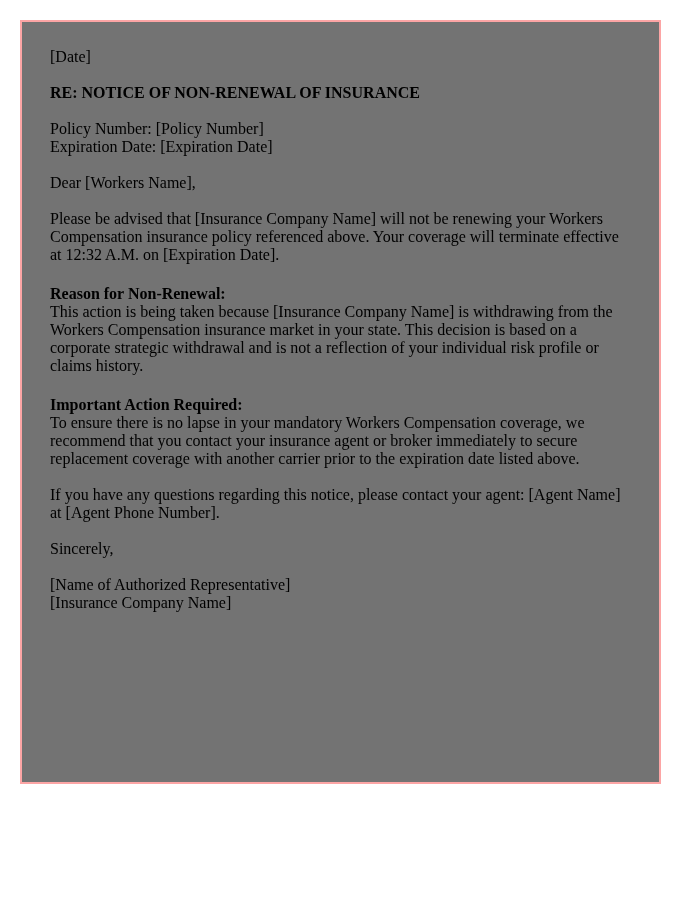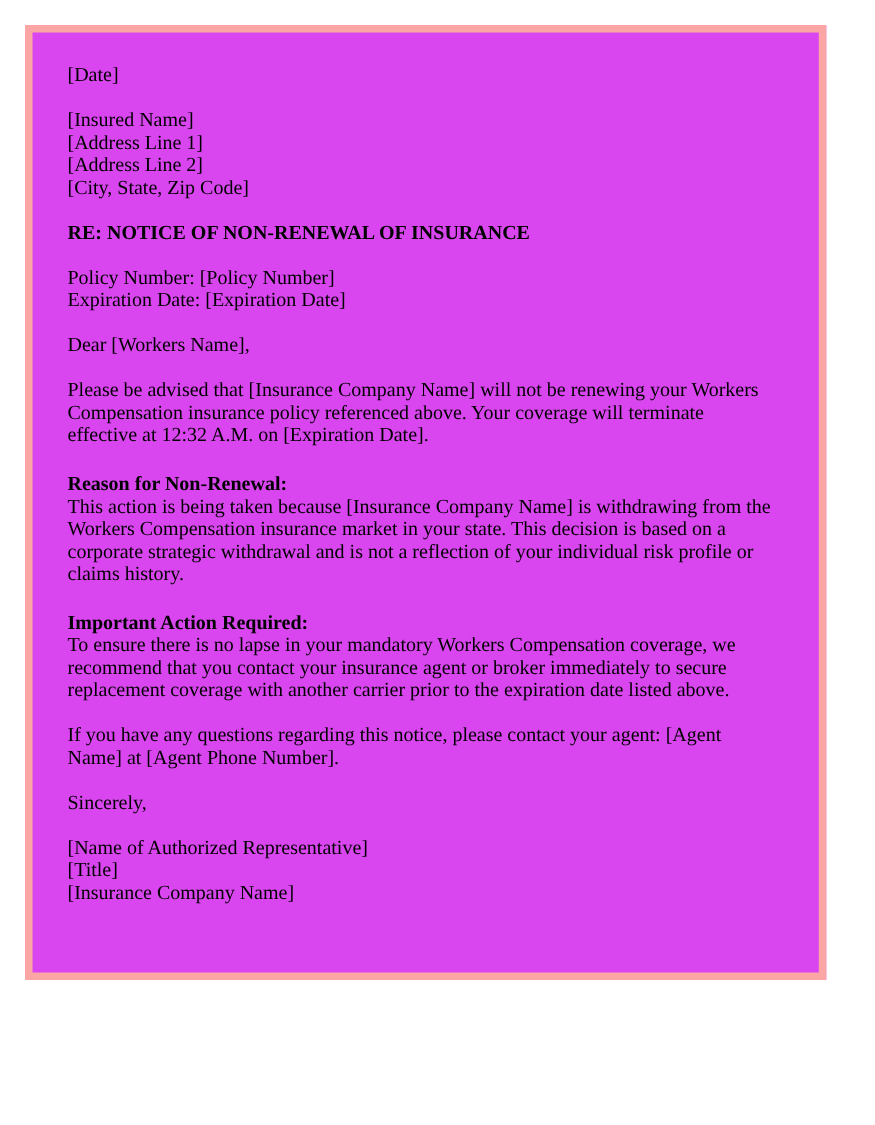--- a/index.html
+++ b/index.html
@@ -9,23 +9,23 @@
     width: 700px;
     height: 900px;
     overflow: hidden;
   }
   .page {
     position: absolute;
     left: 20px;
     top: 20px;
     width: 641px;
     height: 764px;
-    border: 6px solid #fca5a5;
+    border: 2px solid #fca5a5;
     box-sizing: border-box;
-    background: #d946ef;
+    background: #737373;
   }
   .letter {
     padding: 26px 33px 0 28px;
     font-family: "Liberation Serif", "DejaVu Serif", serif;
     font-size: 16px;
     line-height: 18px;
     color: #000000;
   }
   .letter .para {
     margin: 0 0 18px 0;
@@ -37,26 +37,20 @@
   }
 </style>
 </head>
 <body>
 
 <div class="page">
   <div class="letter">
 
     <p class="para">[Date]</p>
 
-    <div class="para">
-      <div>[Insured Name]</div>
-      <div>[Address Line 1]</div>
-      <div>[Address Line 2]</div>
-      <div>[City, State, Zip Code]</div>
-    </div>
 
     <p class="para bold">RE: NOTICE OF NON-RENEWAL OF INSURANCE</p>
 
     <div class="para">
       <div>Policy Number: [Policy Number]</div>
       <div>Expiration Date: [Expiration Date]</div>
     </div>
 
     <p class="para">Dear [Workers Name],</p>
 
@@ -72,18 +66,17 @@
       <div>To ensure there is no lapse in your mandatory Workers Compensation coverage, we recommend that you contact your insurance agent or broker immediately to secure replacement coverage with another carrier prior to the expiration date listed above.</div>
     </div>
 
 
     <p class="para">If you have any questions regarding this notice, please contact your agent: [Agent Name] at [Agent Phone Number].</p>
 
     <p class="para">Sincerely,</p>
 
     <div class="para">
       <div>[Name of Authorized Representative]</div>
-      <div>[Title]</div>
       <div>[Insurance Company Name]</div>
     </div>
 
   </div>
 </div>
 
 </body></html>

